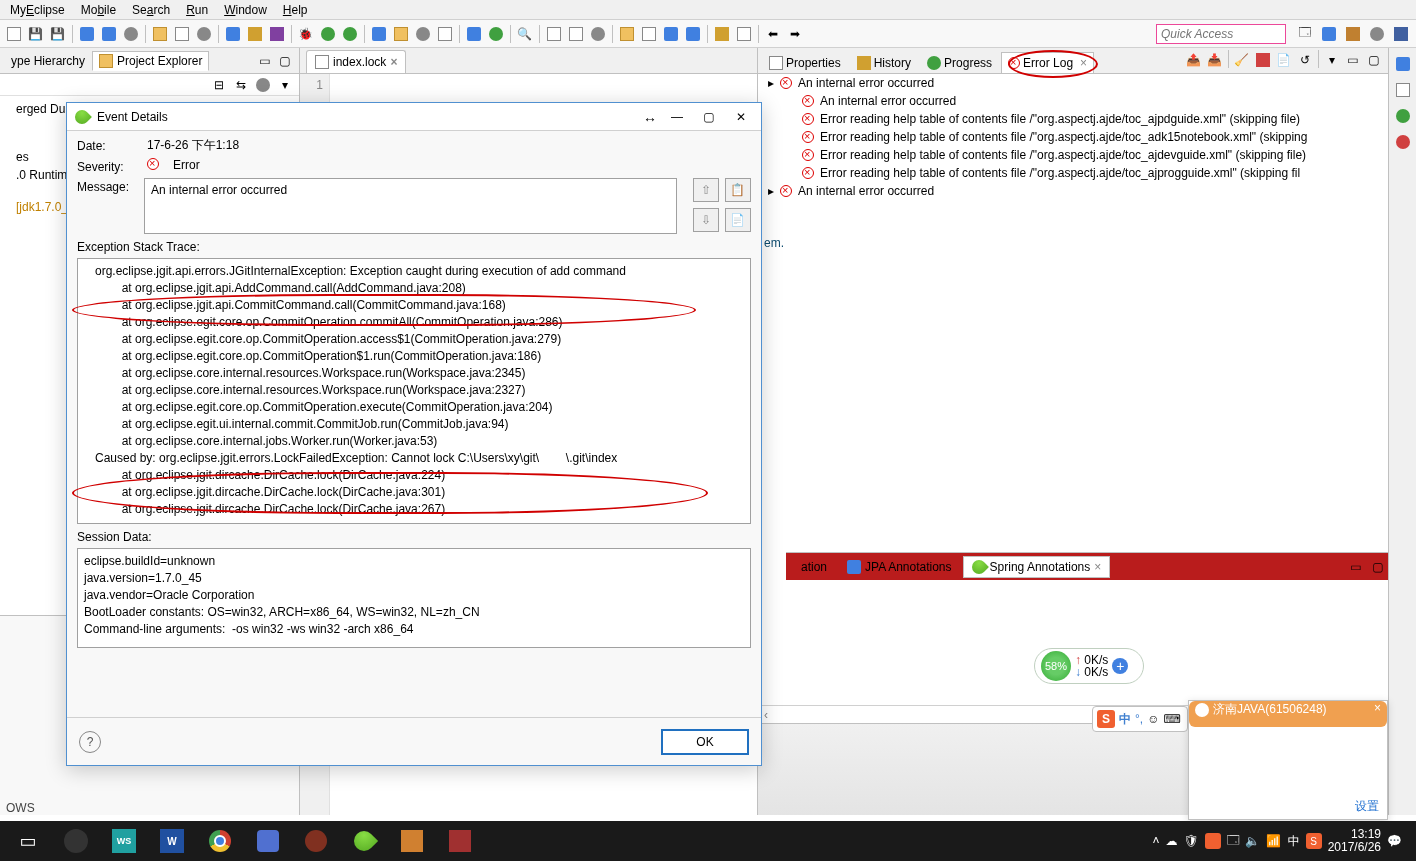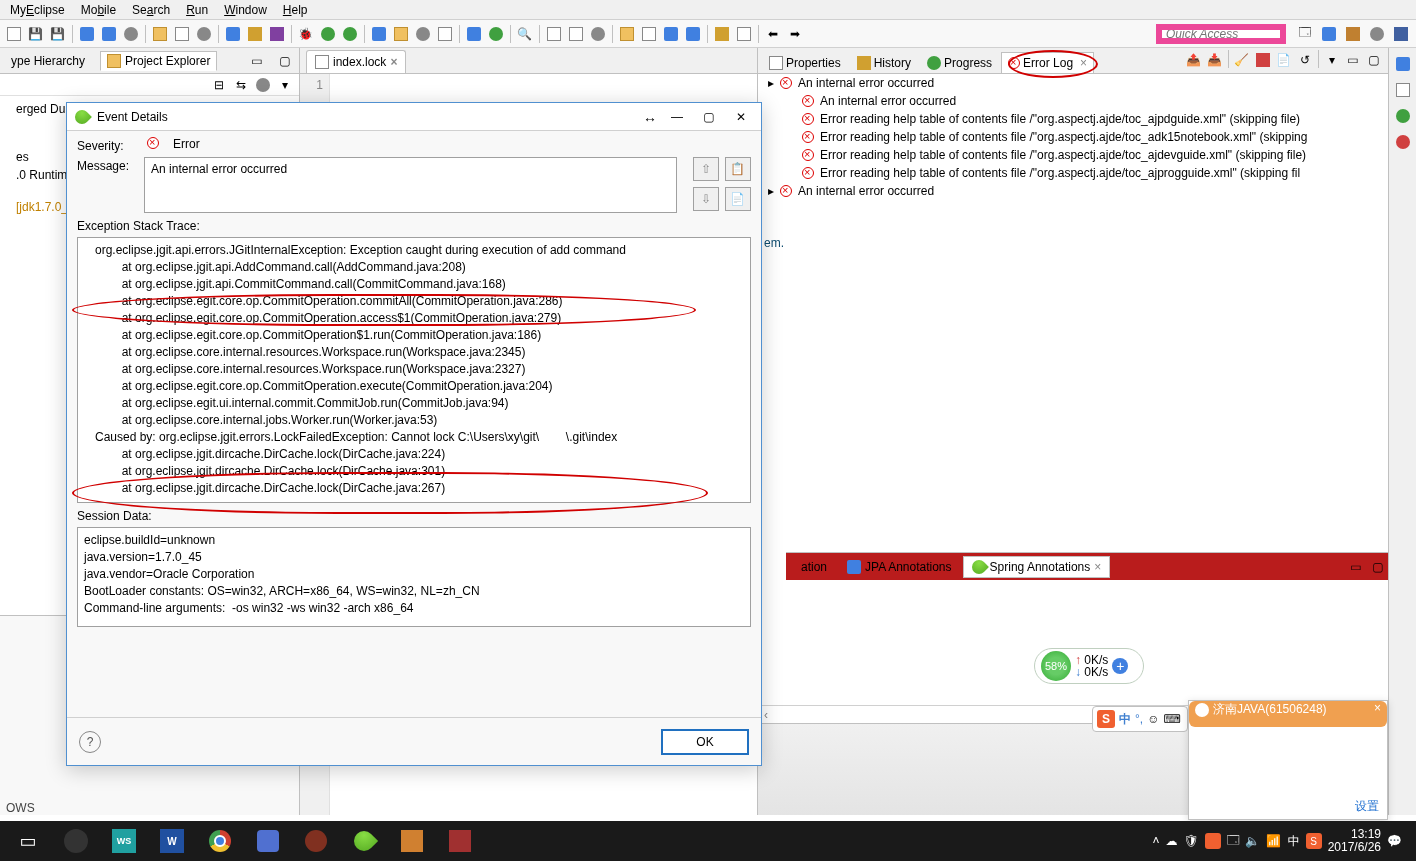--- a/index.html
+++ b/index.html
@@ -7,30 +7,30 @@
 
 
 .menubar { height:20px; display:flex; align-items:center; padding-left:4px; gap:4px; background:#f0f0f0; border-bottom:1px solid #d0d0d0; }
 .menubar span { padding:0 6px; cursor:default; }
 .menubar span u { text-decoration:underline; }
 
 
 .toolbar { height:28px; background:#f8f8f8; border-bottom:1px solid #d0d0d0; display:flex; align-items:center; padding:0 4px; gap:2px; }
 .tbtn { width:20px; height:20px; display:inline-flex; align-items:center; justify-content:center; border:1px solid transparent; }
 .tsep { width:1px; height:18px; background:#c0c0c0; margin:0 2px; }
-.quick-access { margin-left:auto; width:130px; height:20px; border:6px solid #ec4899; padding:0 4px; background:#fff; font-style:italic; color:#888; }
+.quick-access { margin-left:auto; width:130px; height:20px; border:1px solid #ec4899; padding:0 4px; background:#fff; font-style:italic; color:#888; }
 .persp { display:flex; gap:2px; margin-left:6px; }
 .persp .tbtn { width:22px; height:22px; }
 
 
 .workbench { position:absolute; top:48px; left:0; right:0; bottom:46px; display:flex; }
 
 
 .left-panel { width:300px; border-right:1px solid #c0c0c0; display:flex; flex-direction:column; background:#fff; }
-.view-tabs { height:26px; display:flex; align-items:center; border-bottom:1px solid #c0c0c0; padding:0 4px; gap:8px; background:#f0f0f0; }
+.view-tabs { height:26px; display:flex; align-items:center; border-bottom:1px solid #c0c0c0; padding:0 4px; gap:0; background:#f0f0f0; }
 .view-tab { display:flex; align-items:center; gap:4px; padding:2px 6px; border:1px solid transparent; }
 .view-tab.active { background:#fff; border-color:#c0c0c0; border-bottom-color:#fff; }
 .view-toolbar { height:22px; display:flex; justify-content:flex-end; align-items:center; gap:2px; padding:0 4px; border-bottom:1px solid #e0e0e0; }
 .tree { flex:1; padding:4px; overflow:auto; font-size:12px; }
 .tree-item { padding:2px 0 2px 12px; display:flex; align-items:center; gap:4px; }
 
 
 .editor-area { flex:1; display:flex; flex-direction:column; border-right:1px solid #c0c0c0; position:relative; }
 .editor-tabs { height:26px; display:flex; align-items:flex-end; background:#f0f0f0; border-bottom:1px solid #c0c0c0; padding-left:6px; }
 .editor-tab { display:flex; align-items:center; gap:4px; padding:4px 8px; background:#fff; border:1px solid #c0c0c0; border-bottom:none; border-radius:3px 3px 0 0; }
@@ -406,20 +406,24 @@
   <div class="dialog-title">
     <span class="ico ico-leaf"></span>
     <span>Event Details</span>
     <span class="spacer"></span>
     <span style="font-size:14px">↔</span>
     <span class="winbtn">—</span>
     <span class="winbtn">▢</span>
     <span class="winbtn">✕</span>
   </div>
   <div class="dialog-body">
+    <div class="drow">
+        <label>Date:</label>
+        <span>17-6-26 下午1:18</span>
+      </div>
     <div class="drow">
         <label>Severity:</label>
         <span class="ico-err"></span>
         <span style="margin-left:4px">Error</span>
       </div>
     <div class="drow">
       <label>Message:</label>
       <div class="msg-box">An internal error occurred</div>
       <div class="msg-side">
         <div style="display:flex;gap:6px">

